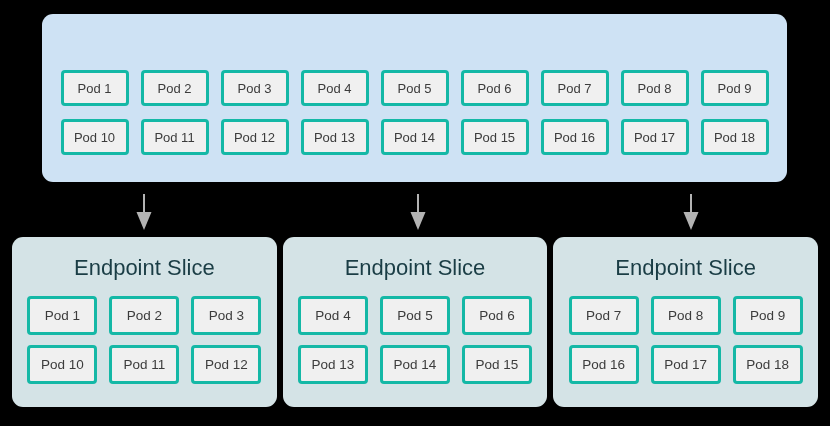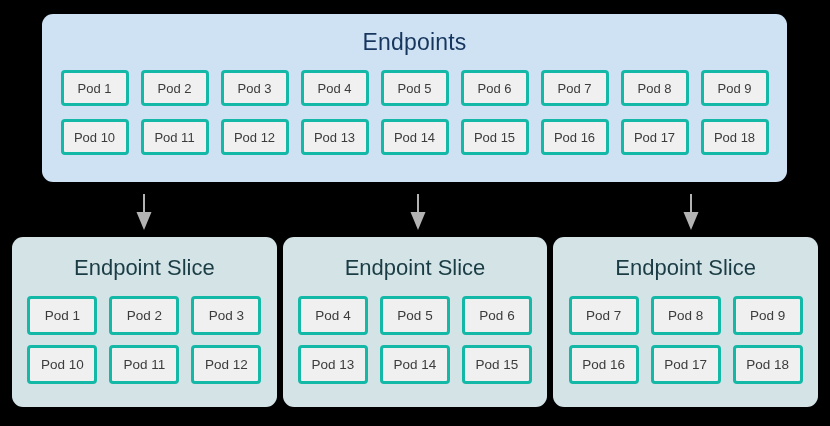--- a/index.html
+++ b/index.html
@@ -129,21 +129,20 @@
     height: 39px;
     font-size: 13.5px;
   }
 </style>
 </head>
 <body>
 
 <div id="diagram">
 
   <div class="endpoints-box">
-    <div class="endpoints-title">Endpoints</div>
     <div class="endpoints-rows">
       <div class="pod-row-top">
         <div class="pod-chip pod-chip-top">Pod 1</div>
         <div class="pod-chip pod-chip-top">Pod 2</div>
         <div class="pod-chip pod-chip-top">Pod 3</div>
         <div class="pod-chip pod-chip-top">Pod 4</div>
         <div class="pod-chip pod-chip-top">Pod 5</div>
         <div class="pod-chip pod-chip-top">Pod 6</div>
         <div class="pod-chip pod-chip-top">Pod 7</div>
         <div class="pod-chip pod-chip-top">Pod 8</div>

